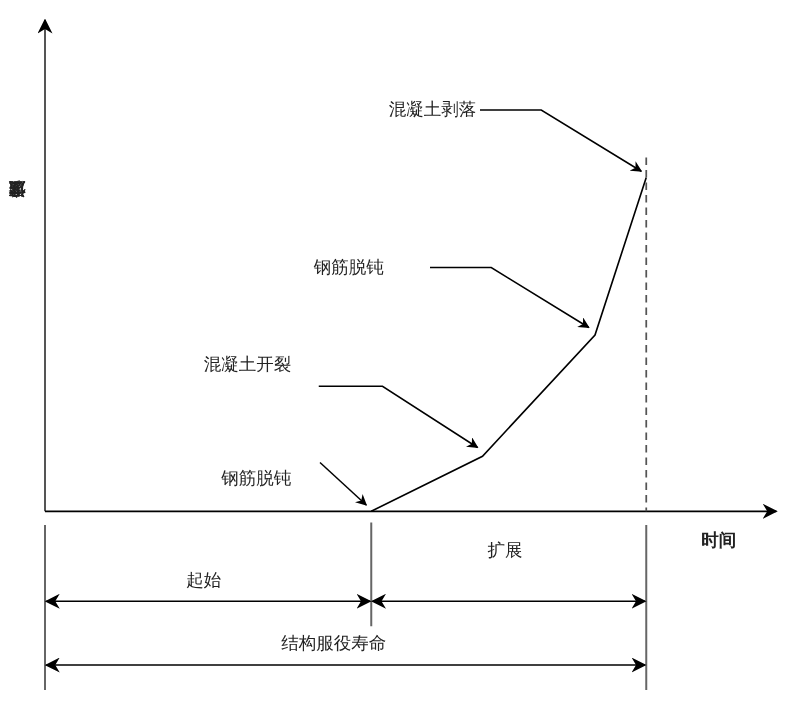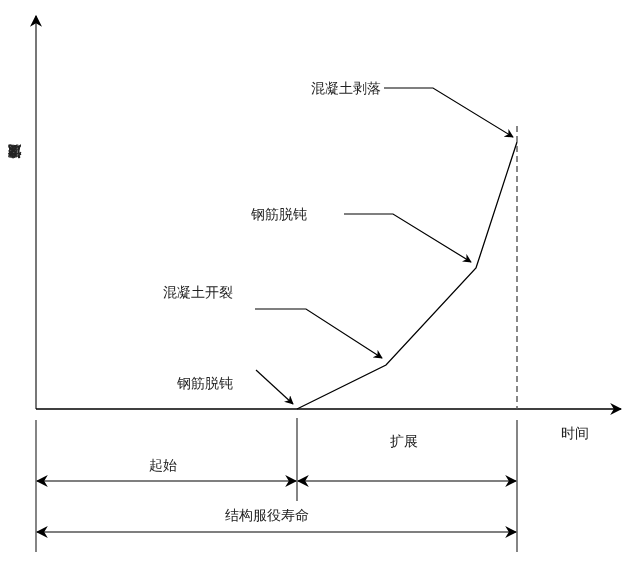--- a/index.html
+++ b/index.html
@@ -68,21 +68,21 @@
   <line x1="36" y1="420" x2="36" y2="552" stroke="#666" stroke-width="1.6"></line>
   <line x1="297" y1="418" x2="297" y2="501" stroke="#666" stroke-width="1.6"></line>
   <line x1="517" y1="420" x2="517" y2="552" stroke="#666" stroke-width="1.6"></line>
 
   <line x1="37" y1="481" x2="296" y2="481" stroke="#000" stroke-width="1.2" marker-start="url(#arrowhead-big)" marker-end="url(#arrowhead-big)"></line>
   <line x1="298" y1="481" x2="516" y2="481" stroke="#000" stroke-width="1.2" marker-start="url(#arrowhead-big)" marker-end="url(#arrowhead-big)"></line>
   <line x1="37" y1="532" x2="516" y2="532" stroke="#000" stroke-width="1.2" marker-start="url(#arrowhead-big)" marker-end="url(#arrowhead-big)"></line>
 </svg>
 
 <div class="ylabel">腐蚀渗透深度</div>
-<div class="lbl" style="left:561px; top:425px;">时间</div>
+<div class="lbl" style="left:561px; top:425px;font-weight:bold;">时间</div>
 
 <div class="lbl" style="left:311px; top:80px;">混凝土剥落</div>
 <div class="lbl" style="left:251px; top:206px;">钢筋脱钝</div>
 <div class="lbl" style="left:163px; top:284px;">混凝土开裂</div>
 <div class="lbl" style="left:177px; top:375px;">钢筋脱钝</div>
 
 <div class="lbl" style="left:149px; top:457px;">起始</div>
 <div class="lbl" style="left:390px; top:433px;">扩展</div>
 <div class="lbl" style="left:225px; top:508px;font-family:Liberation Serif, serif;">结构服役寿命</div>
 

